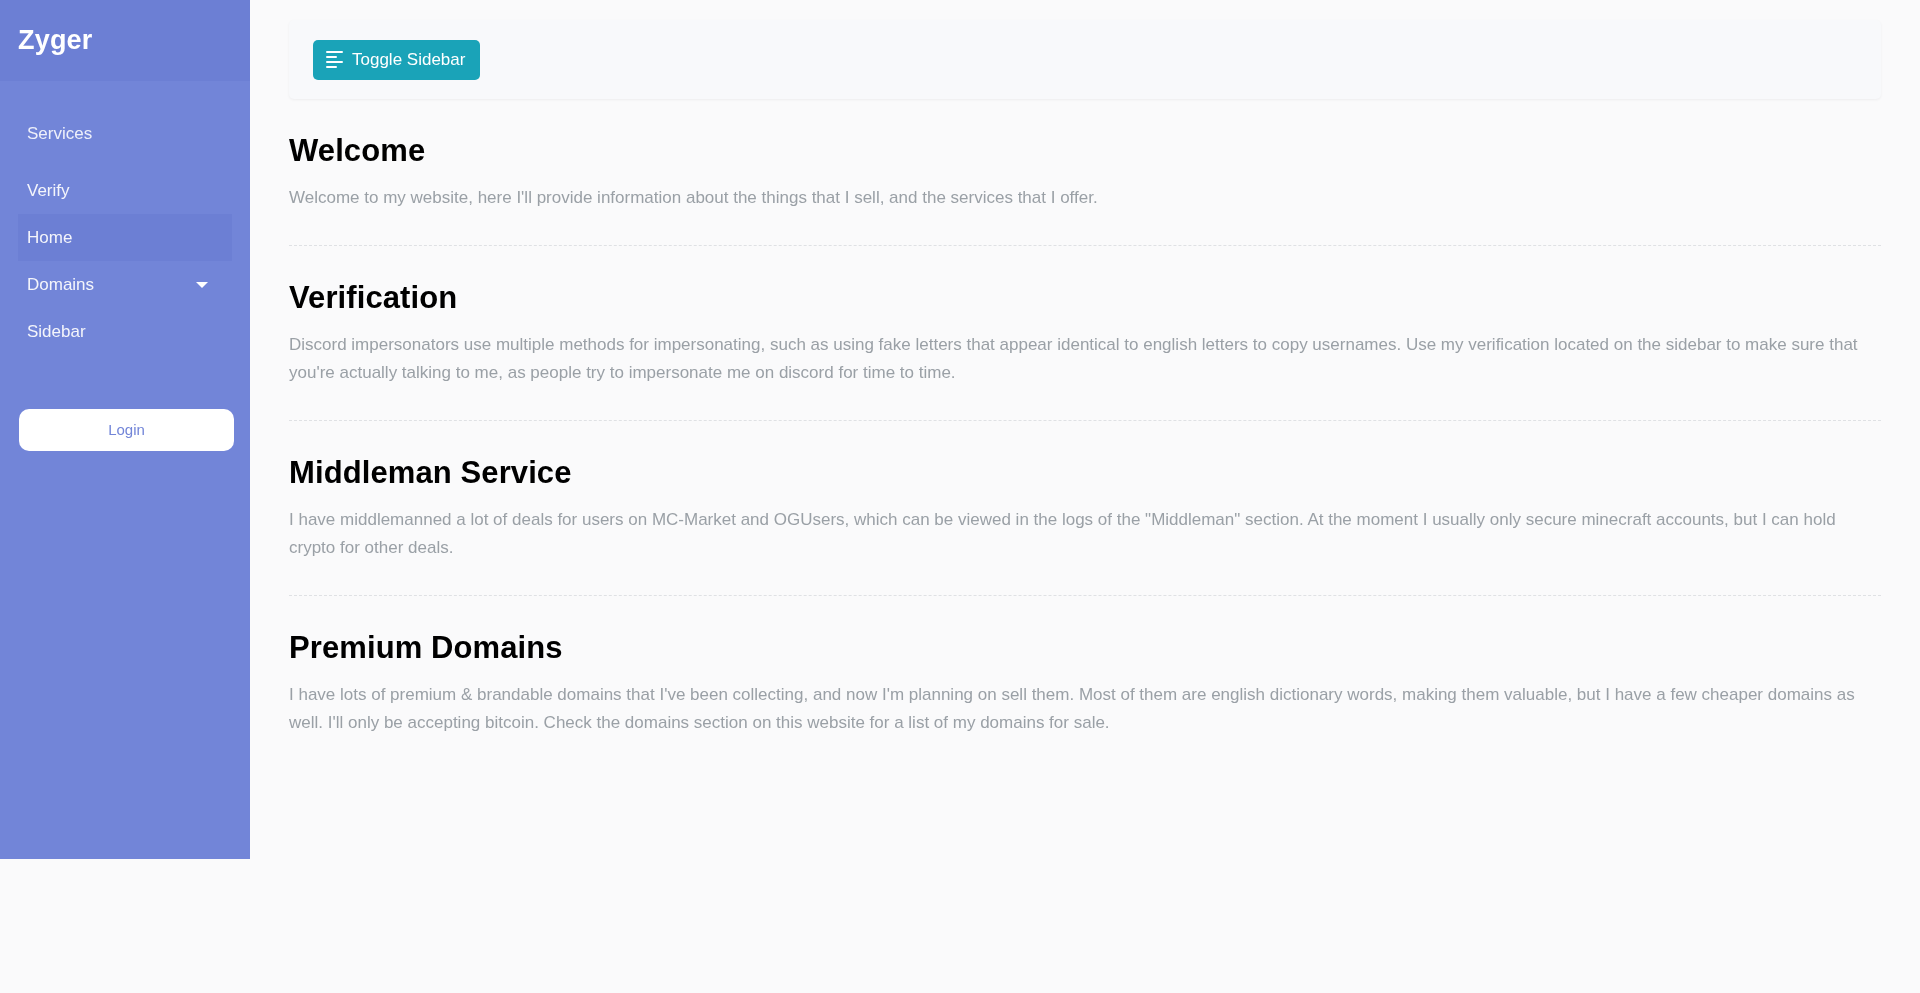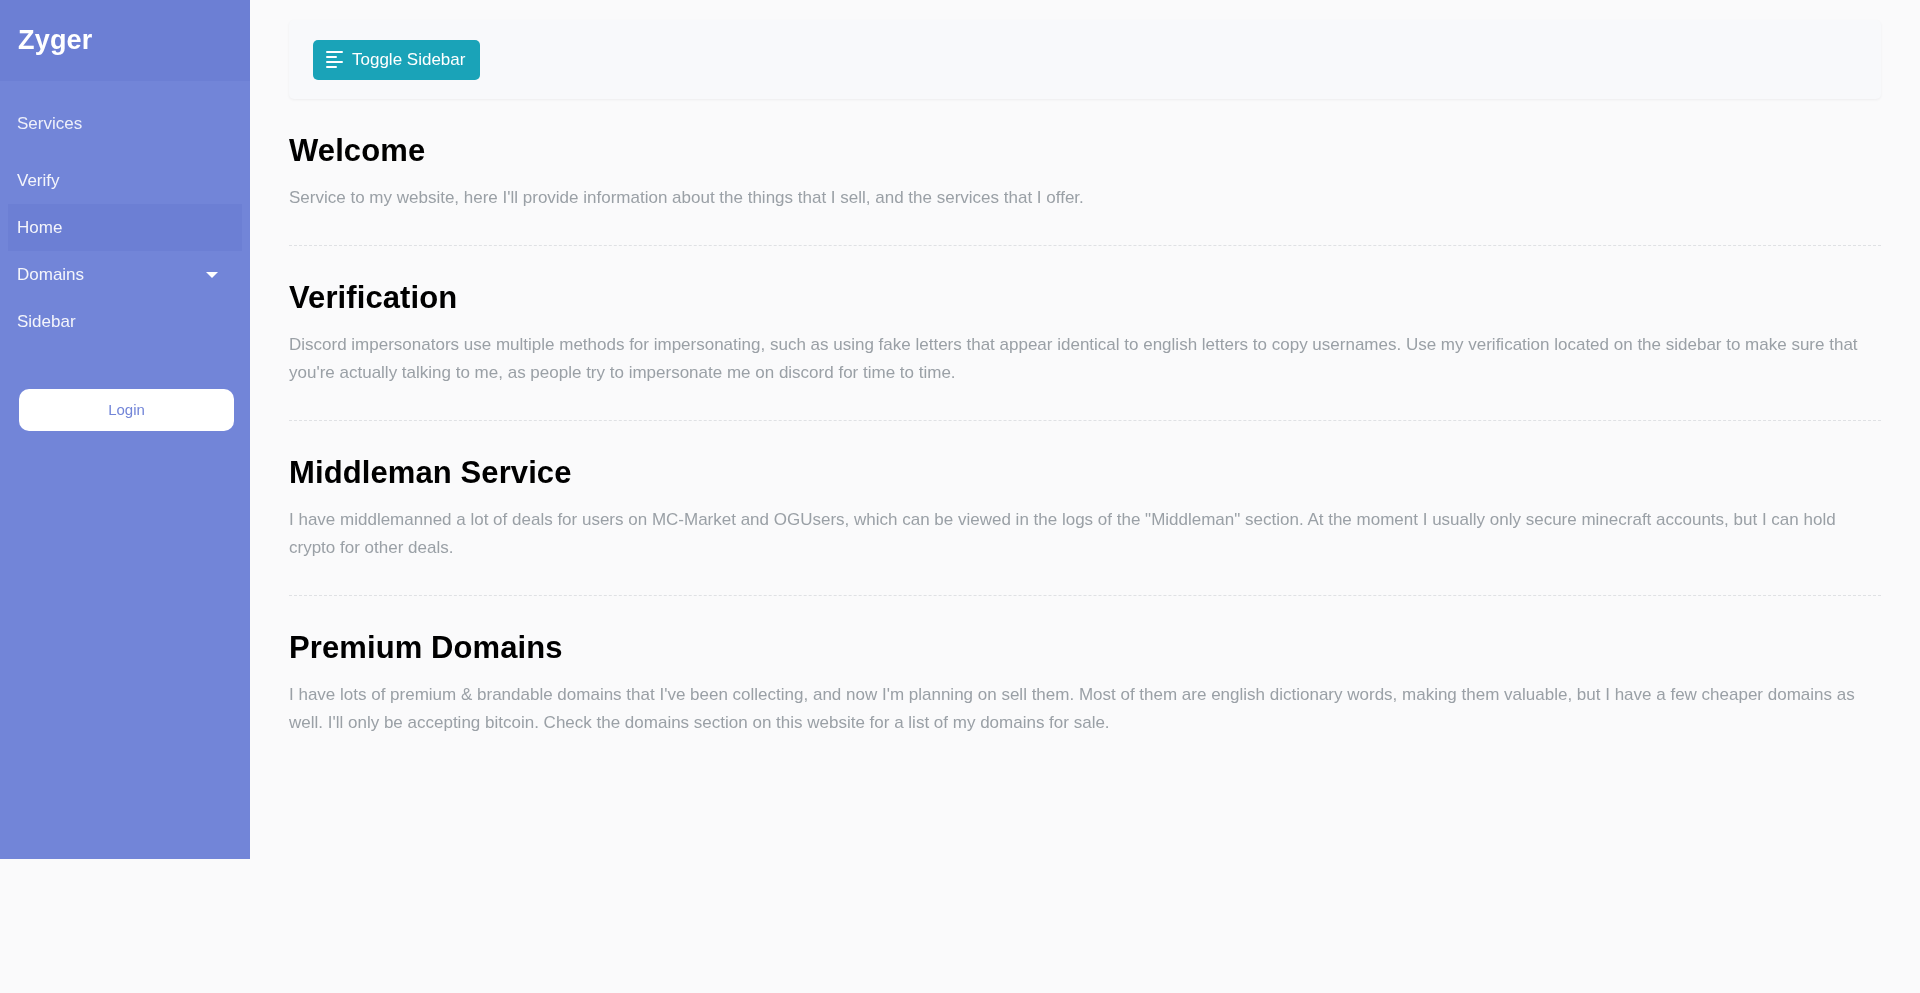--- a/index.html
+++ b/index.html
@@ -43,21 +43,21 @@
     color: #ffffff;
     font-size: 27px;
     font-weight: bold;
     letter-spacing: 0.2px;
     line-height: 1;
   }
 
   #sidebar-nav {
     list-style: none;
     padding: 0;
-    margin: 8px;
+    margin: 18px;
     display: flex;
     flex-direction: column;
   }
 
   .nav-item {
     display: flex;
     align-items: center;
     justify-content: space-between;
     padding: 12px 16px 12px 9px;
     color: #f4f5fb;
@@ -260,21 +260,21 @@
           <i></i>
       </span>
       <span>Toggle Sidebar</span>
     </button>
   </div>
 
   <div id="sections">
 
     <section class="section">
       <h1 class="section-title">Welcome</h1>
-      <p class="section-body">Service to my website, here I'll provide information about the things that I sell, and the services that I offer.</p>
+      <p class="section-body">Welcome to my website, here I'll provide information about the things that I sell, and the services that I offer.</p>
       <hr class="section-divider">
     </section>
 
     <section class="section">
       <h1 class="section-title">Verification</h1>
       <p class="section-body">Discord impersonators use multiple methods for impersonating, such as using fake letters that appear identical to english letters to copy usernames. Use my verification located on the sidebar to make sure that you're actually talking to me, as people try to impersonate me on discord for time to time.</p>
       <hr class="section-divider">
     </section>
 
     <section class="section">

